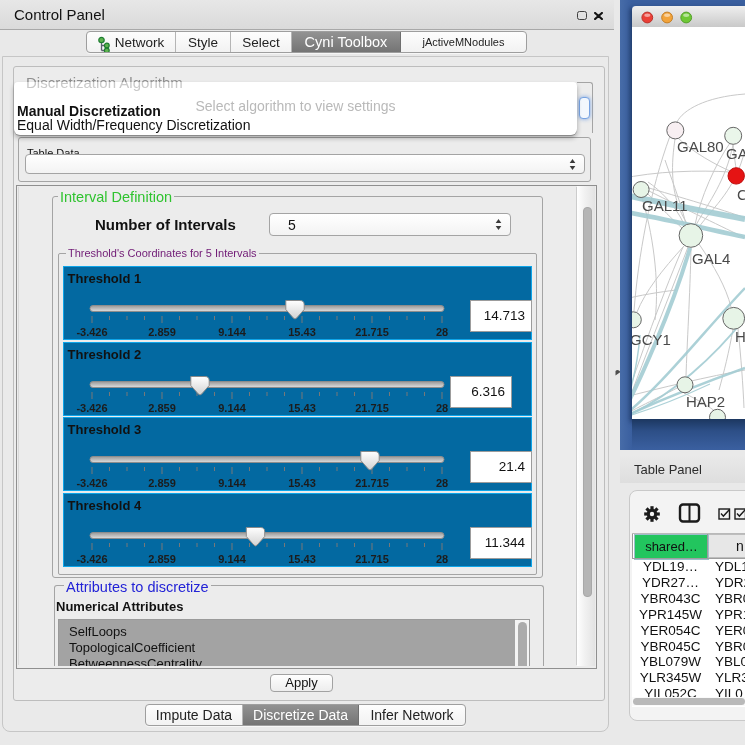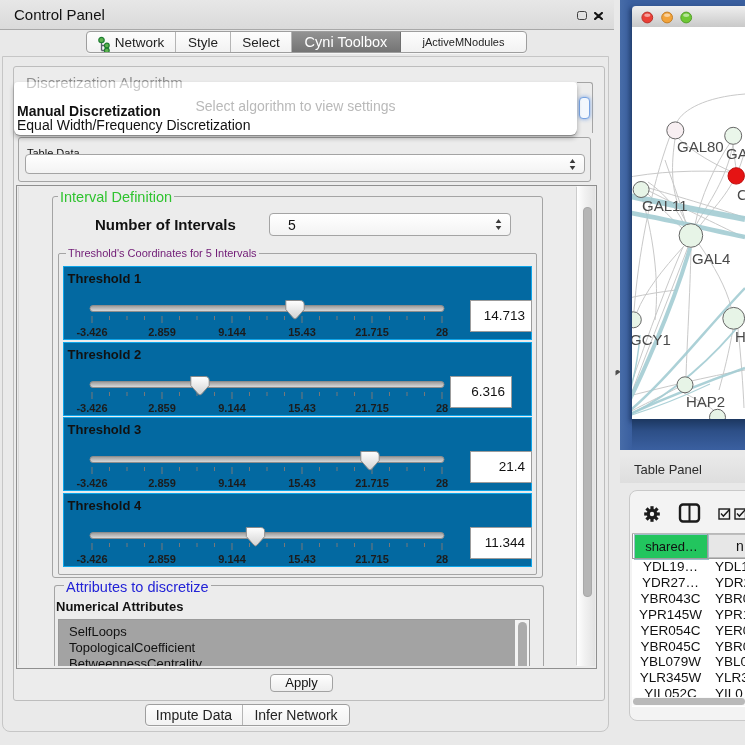--- a/index.html
+++ b/index.html
@@ -292,20 +292,21 @@
     <div class="abs" style="left:10px;top:37px;font-size:13px;line-height:14px;">BetweennessCentrality</div>
     <div class="abs" style="right:0;top:0;width:14px;height:47px;background:#f4f4f4;"></div>
     <div class="abs" style="right:2px;top:2px;width:9px;height:60px;background:#ababab;border-radius:5px;"></div>
   </div>
 </div>
 
 <div class="abs" style="left:270px;top:674px;width:61px;height:16px;background:linear-gradient(#fefefe,#ededed);border:1px solid #a2a2a2;border-radius:4px;text-align:center;font-size:13px;line-height:16px;">Apply</div>
 
 <div class="seg" id="botseg" style="left:145px;top:704px;height:20px;">
   <div class="sg" style="width:96px;font-size:14px;">Impute Data</div>
+  <div class="sg on" style="width:115px;font-size:14px;">Discretize Data</div>
   <div class="sg" style="width:106px;font-size:14px;">Infer Network</div>
 </div>
 
 <div class="abs" style="left:20px;top:74px;width:260px;height:7.5px;overflow:hidden;">
   <div class="abs" style="left:6px;top:1px;color:#8f8f8f;font-size:15px;line-height:15px;">Discretization Algorithm</div>
 </div>
 <div class="abs" style="left:14px;top:81.5px;width:563px;height:53.5px;background:#ffffff;border-radius:4px 4px 6px 6px;box-shadow:0 1px 0 rgba(0,0,0,.22), 0 3px 5px rgba(0,0,0,.3);"></div>
 <div class="abs" style="left:20px;top:81.5px;width:260px;height:9px;overflow:hidden;">
   <div class="abs" style="left:6px;top:-6.5px;color:#c9c9c9;font-size:15px;line-height:15px;">Discretization Algorithm</div>
 </div>

